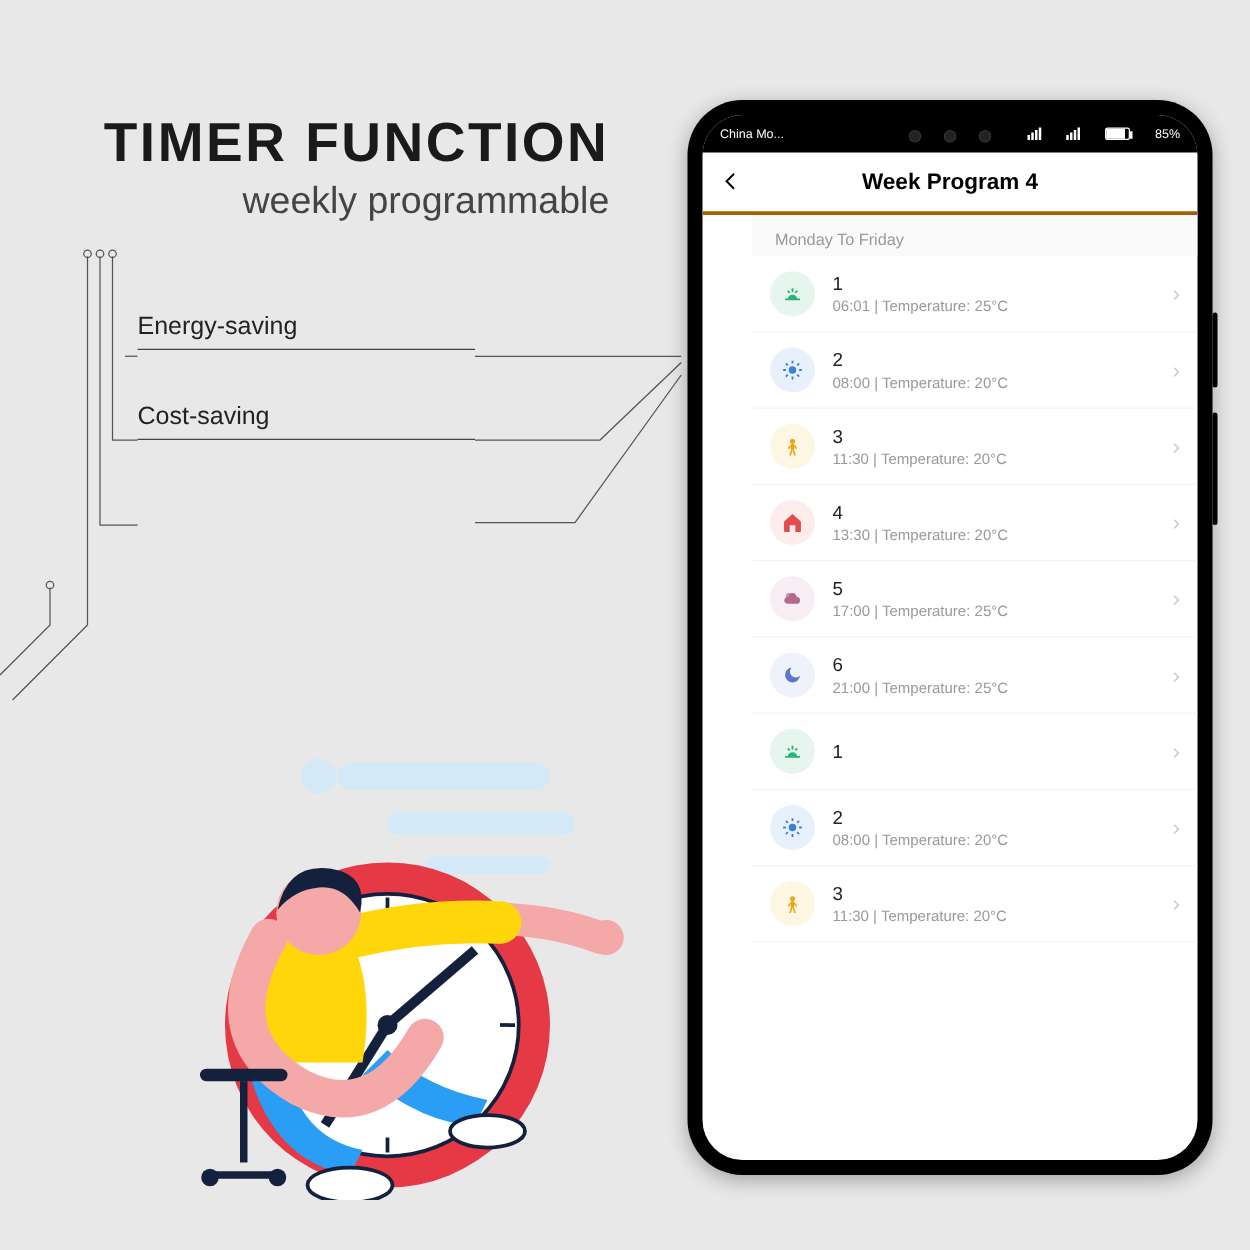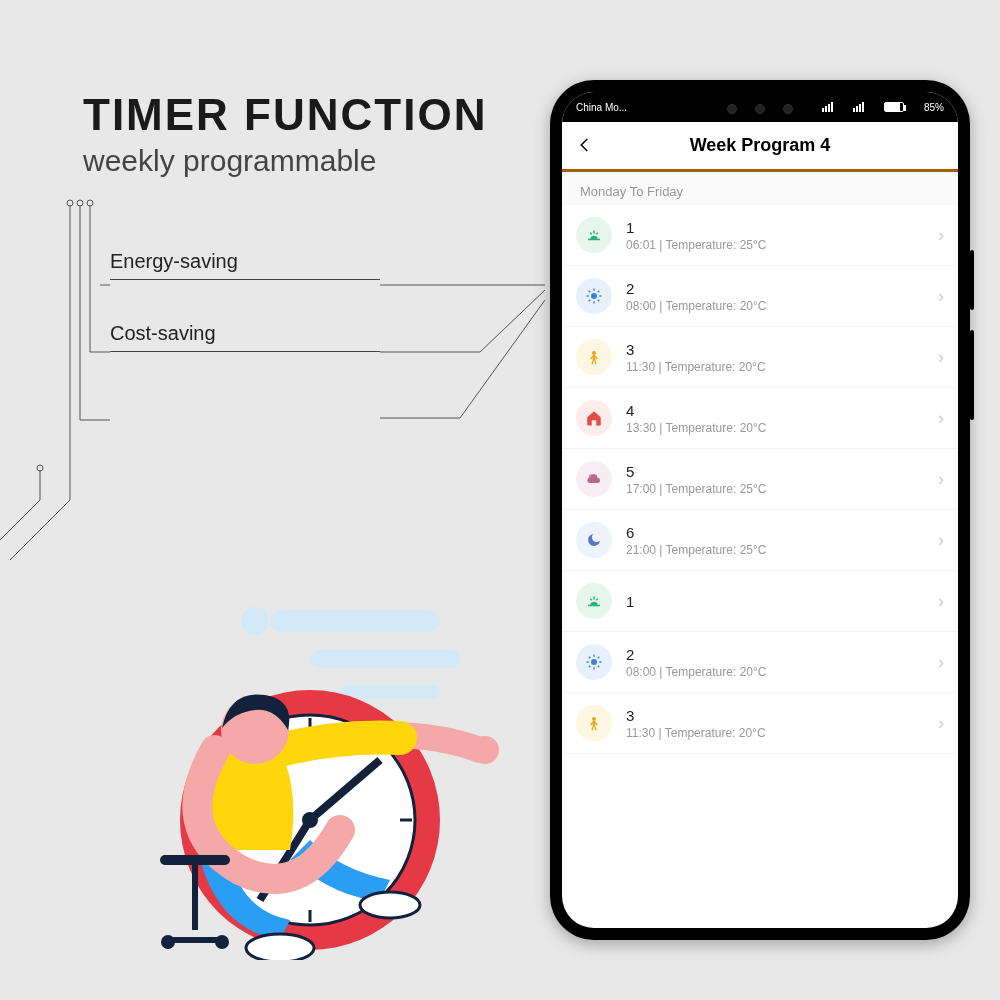--- a/index.html
+++ b/index.html
@@ -18,20 +18,21 @@
     font-size: 44px;
     font-weight: bold;
     letter-spacing: 2px;
     color: #1a1a1a;
   }
   .headline h2 {
     font-size: 30px;
     font-weight: normal;
     color: #444;
     margin-top: 4px;
+    text-align: right;
   }
   .bullets {
     position: absolute;
     left: 110px; top: 250px;
   }
   .bullet {
     font-size: 20px;
     color: #222;
     border-bottom: 1px solid #444;
     width: 270px;
@@ -94,21 +95,21 @@
     border-bottom: 3px solid #a16207;
   }
   .appbar .back {
     position:absolute; left:14px; top:14px;
     width:18px;height:18px; cursor:pointer;
   }
   .appbar .back svg{width:100%;height:100%;}
   .appbar h3 {
     font-size: 18px; font-weight: 600; color:#000;
   }
-  .list { padding: 0 0 0 0; }
+  .list { padding: 0 0 0 0; margin-left: 40px; }
   .section-head {
     font-size: 13px; color:#999; padding: 12px 18px 6px;
     background:#fafafa;
   }
   .row {
     display:flex; align-items:center; padding: 12px 14px;
     border-bottom: 1px solid #f3f3f3;
     cursor:pointer;
   }
   .row .iconwrap {

